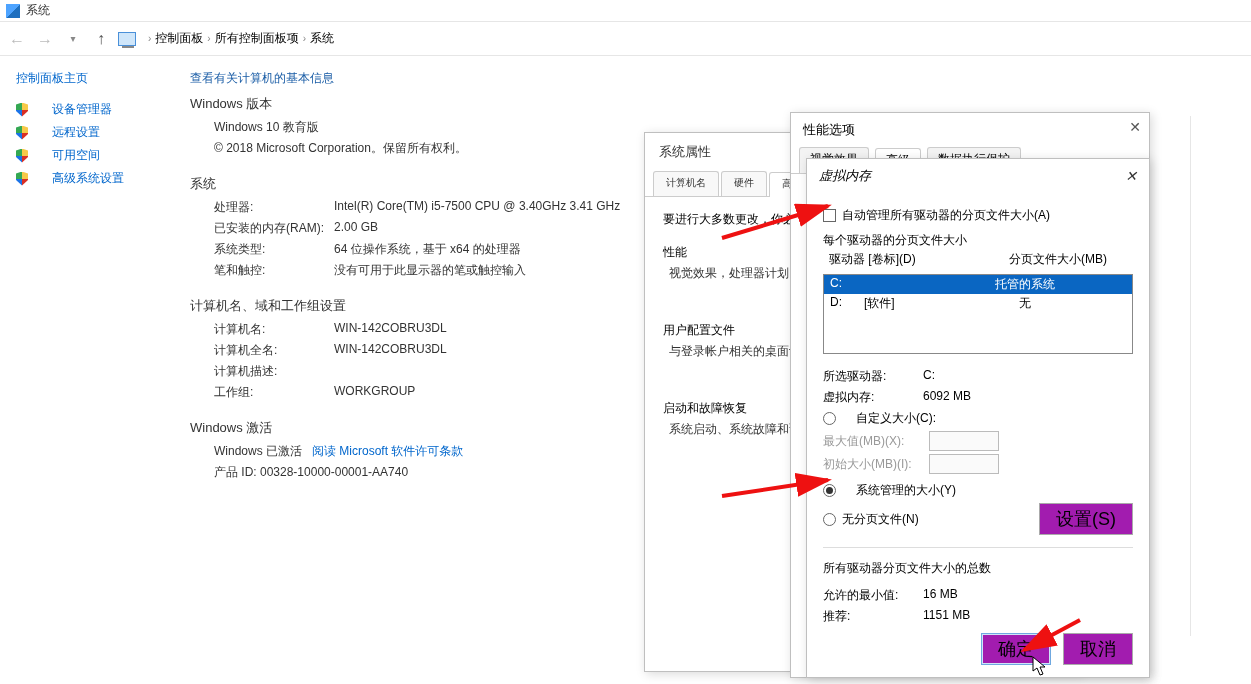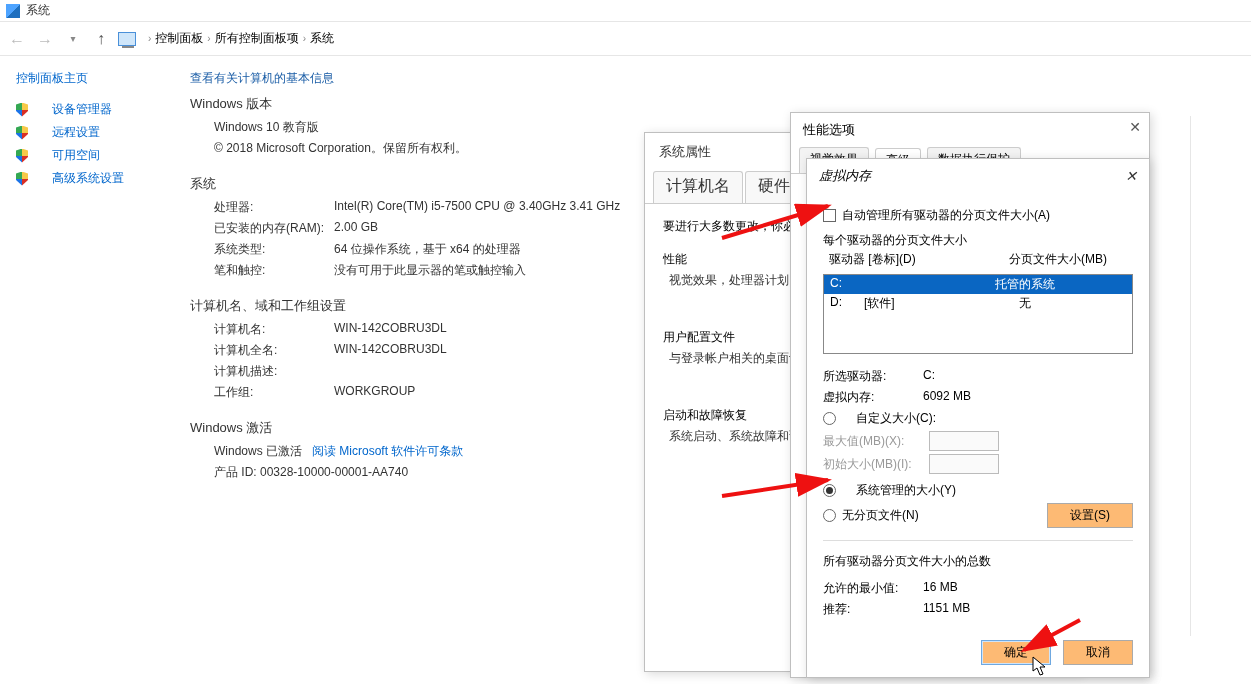--- a/index.html
+++ b/index.html
@@ -101,21 +101,21 @@
     position:absolute;
     background:#fff;
     border:1px solid #bfbfbf;
     box-shadow: 2px 2px 10px rgba(0,0,0,0.15);
     font-size:12px;
   }
   .dlg1 { left:644px; top:132px; width:438px; height:540px; z-index:10; }
   .dlg1 .dlg-title { padding:10px 14px; color:#333; font-size:13px; }
   .dlg1 .tabs { display:flex; border-bottom:1px solid #ccc; padding:0 8px; }
   .dlg1 .tab {
-    padding:4px 12px 6px 12px; font-size:16px; color:#333;
+    padding:4px 12px 6px 12px; font-size:10px; color:#333;
     border:1px solid transparent; border-bottom:none; margin-right:2px;
     background:#f8f8f8; border-color:#ccc; border-radius:3px 3px 0 0;
   }
   .dlg1 .tab.active { background:#fff; position:relative; top:1px; }
   .dlg1 .body { padding:14px 18px; }
   .group-title { margin:14px 0 4px 0; }
   .group-desc { color:#333; margin:2px 0 10px 0; }
   .inner { margin-left:6px; }
 
   .dlg2 { left:790px; top:112px; width:360px; height:566px; z-index:20; }
@@ -157,22 +157,22 @@
     width:13px;height:13px;border:1px solid #666;border-radius:50%;
     display:flex;align-items:center;justify-content:center;
   }
   .radio.checked:after { content:""; width:7px;height:7px;border-radius:50%; background:#333; }
   .txtbox {
     width:70px; height:20px; border:1px solid #bbb; background:#fafafa;
   }
   .form-row { display:flex; align-items:center; gap:10px; margin:3px 0; }
   .form-row .lab { width:96px; color:#999; }
   .btn {
-    border:1px solid #aaa; background:#fdba74; padding:3px 22px;
-    font-size:12px; cursor:pointer;
+    border:1px solid #aaa; background:#a21caf; padding:3px 16px;
+    font-size:18px; cursor:pointer;
   }
   .btn.primary { border:1px solid #6fa8e0; box-shadow:0 0 0 1px #cfe4f8 inset; }
   .dlg3 .footer { position:absolute; bottom:12px; right:16px; display:flex; gap:12px; }
 
   .hr { border-top:1px solid #ddd; margin:12px 0; }
 
   
   .arrow-svg { position:absolute; z-index:40; pointer-events:none; }
 
   .cursor {

